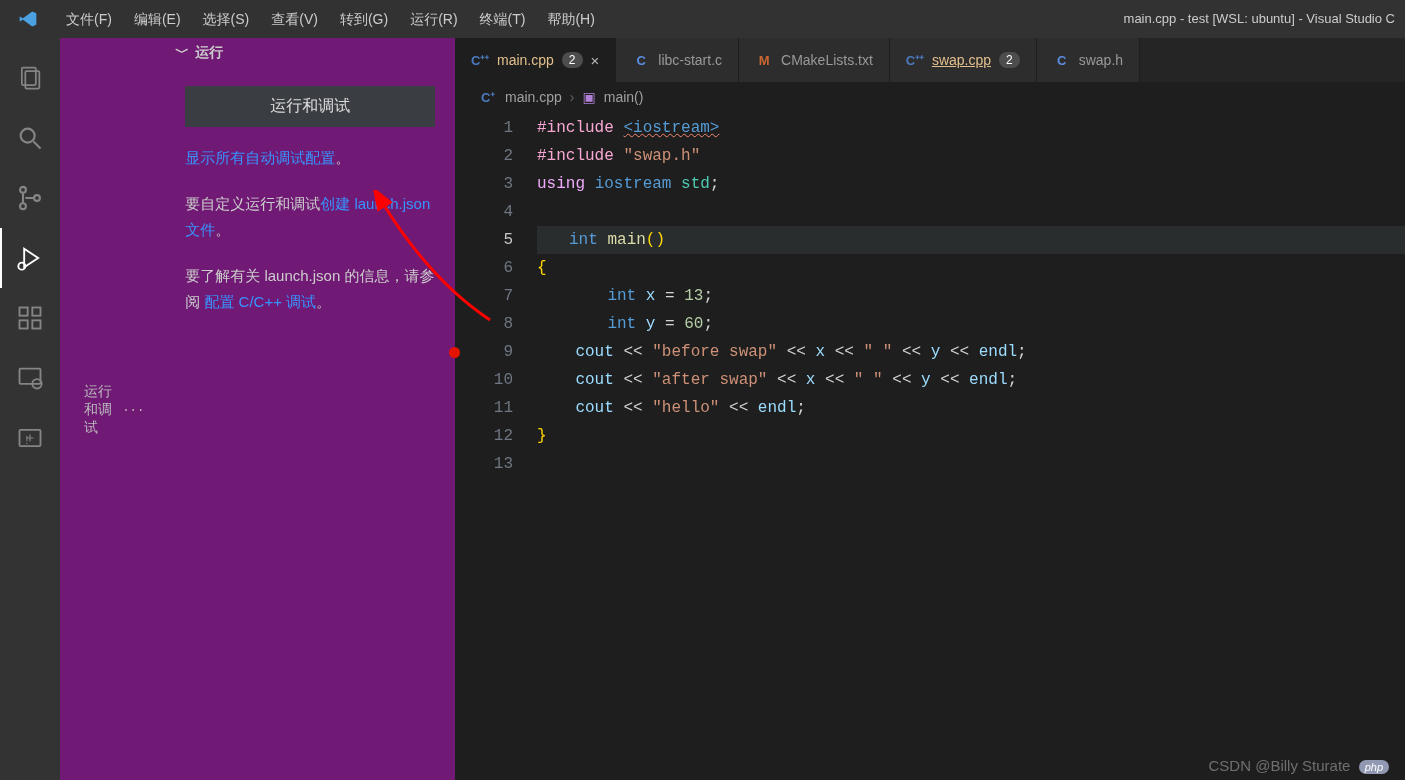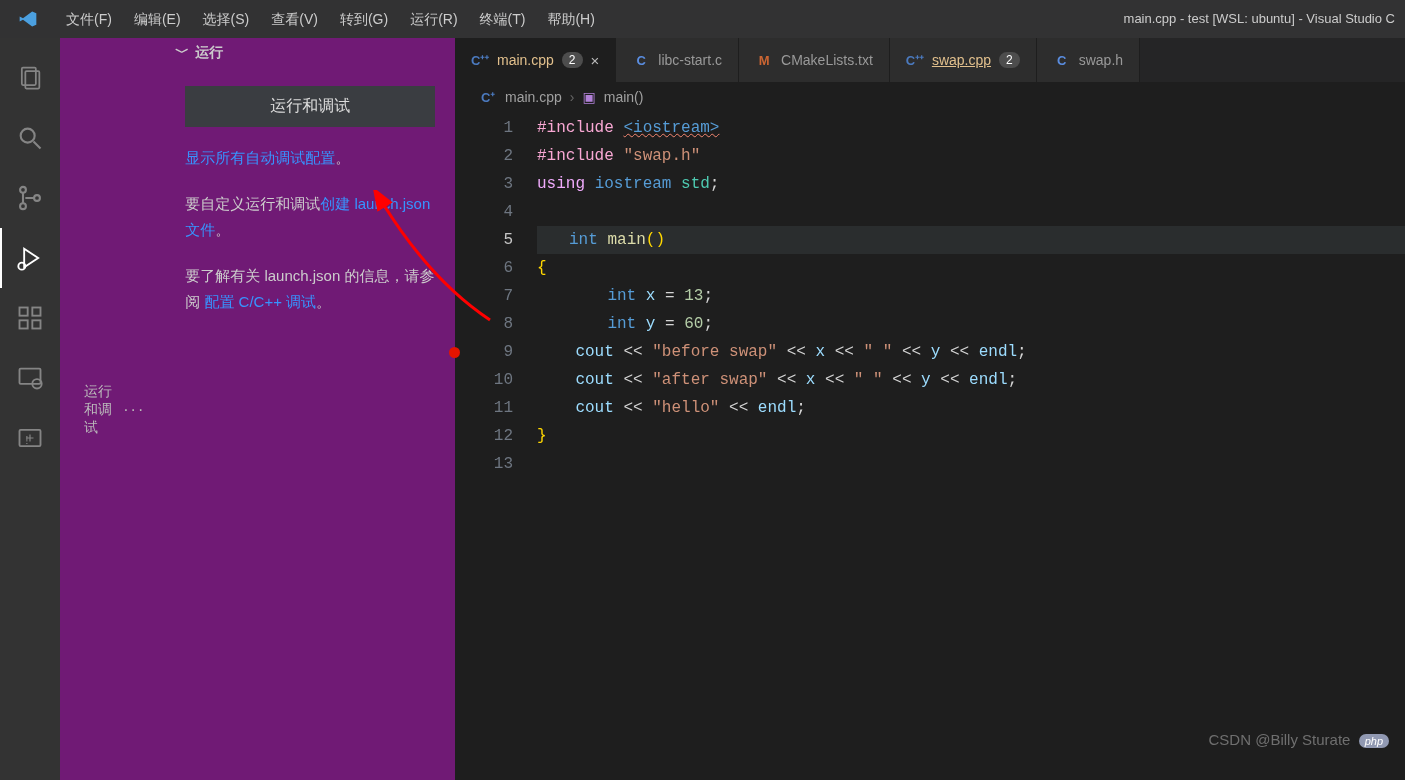--- a/index.html
+++ b/index.html
@@ -70,21 +70,21 @@
   .t-br2 { color: #da70d6; }
   .t-var { color: #9cdcfe; }
   .t-num { color: #b5cea8; }
   .t-str { color: #ce9178; }
   .t-op { color: #d4d4d4; }
   .t-pn { color: #d4d4d4; }
   .t-sq { text-decoration: wavy underline; text-decoration-color: #f48771; text-decoration-thickness: 1px; }
   
   .arrow-annot { position: absolute; left: 370px; top: 190px; pointer-events: none; }
   
-  .watermark { position: absolute; right: 16px; bottom: 32px; color: #6f6f6f; font-size: 15px; }
+  .watermark { position: absolute; right: 16px; bottom: 6px; color: #6f6f6f; font-size: 15px; }
   .php-badge { display:inline-block; background: #9199b2; color: #fff; font-size: 11px; padding: 1px 6px; border-radius: 9px; margin-left: 4px; font-style: italic; vertical-align: middle;}
 </style>
 </head>
 <body>
 
 <div class="title-bar">
   <div class="logo">
     <svg viewBox="0 0 24 24" fill="none">
       <path d="M17 3 L22 5 L22 19 L17 21 L6 13 L2 15 L2 9 L6 11 Z" fill="#4ba0e0"></path>
     </svg>

